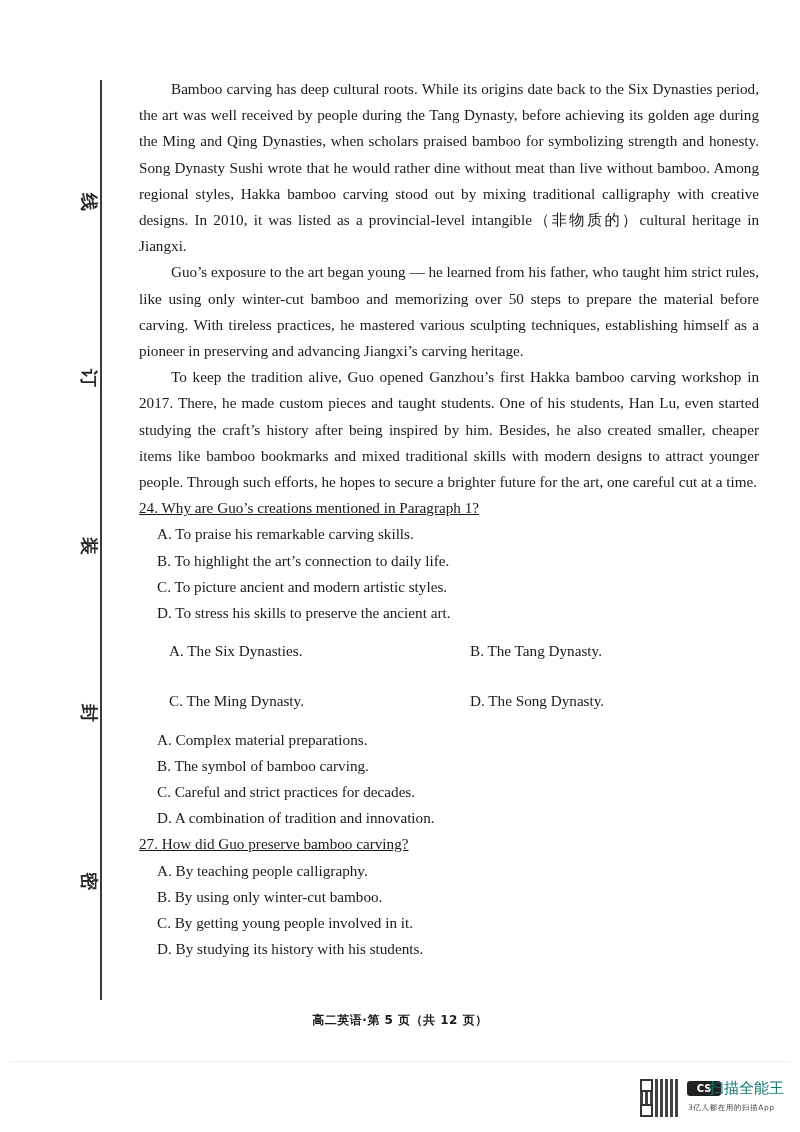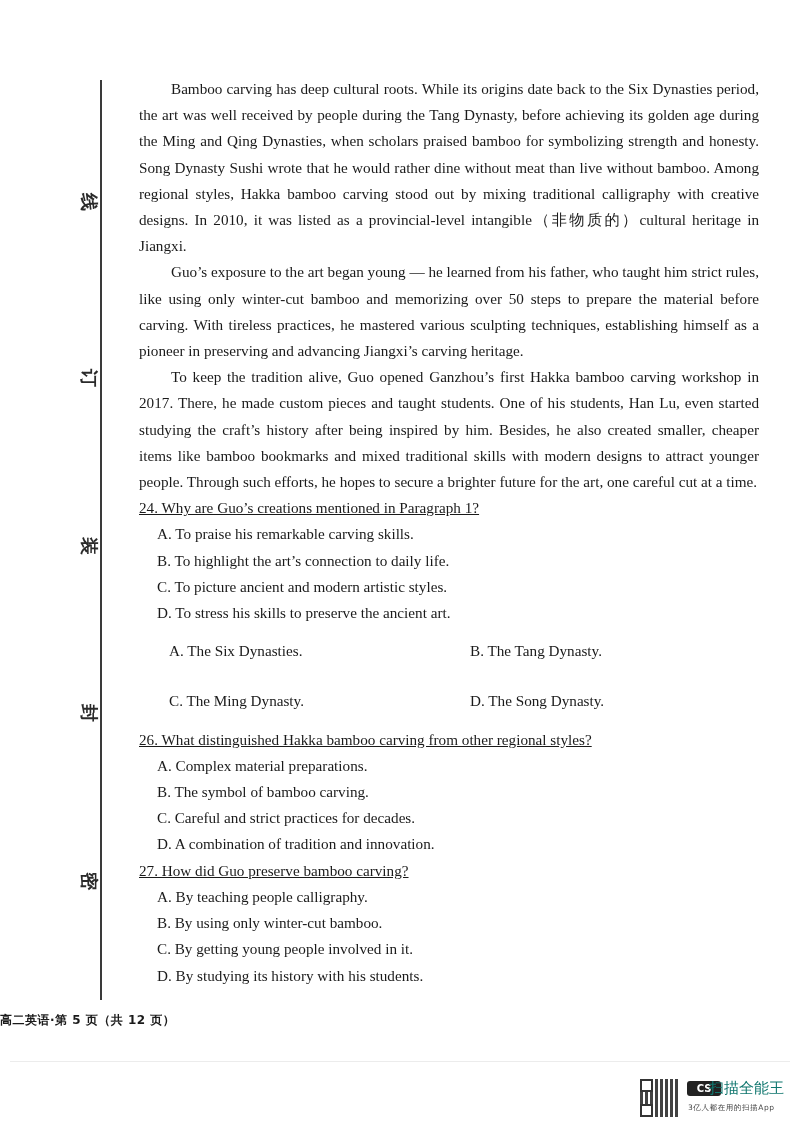--- a/index.html
+++ b/index.html
@@ -23,21 +23,21 @@
   }
   .para {
     margin: 0; text-align: justify; text-indent: 32px;
   }
   .question { margin: 0; }
   .q-stem { margin: 0; text-decoration: underline; }
   .opt { margin: 0 0 0 18px; }
   .opt-row { display: flex; margin-left: 18px; }
   .opt-row .opt { margin: 12px; width: 297px; }
   .footer {
-    position: absolute; top: 1012px; left: 0; width: 800px; 
+    position: absolute; top: 1012px; left: 0; width: 800px; text-align: center;
     font-family: "DejaVu Sans", sans-serif; font-size: 12px; font-weight: bold;
     color: #1a1a1a; letter-spacing: 0.5px;
   }
   .scan-sep {
     position: absolute; top: 1061px; left: 10px; width: 780px; height: 1px;
     background: #ececec;
   }
   .scan-badge {
     position: absolute; left: 640px; top: 1079px; width: 150px; height: 42px;
   }
@@ -99,21 +99,20 @@
       <p class="opt">A. The Six Dynasties.</p>
       <p class="opt">B. The Tang Dynasty.</p>
     </div>
     <div class="opt-row">
       <p class="opt">C. The Ming Dynasty.</p>
       <p class="opt">D. The Song Dynasty.</p>
     </div>
   </section>
 
   <section class="question">
-    <p class="q-stem">26. What distinguished Hakka bamboo carving from other regional styles?</p>
     <p class="opt">A. Complex material preparations.</p>
     <p class="opt">B. The symbol of bamboo carving.</p>
     <p class="opt">C. Careful and strict practices for decades.</p>
     <p class="opt">D. A combination of tradition and innovation.</p>
   </section>
 
   <section class="question">
     <p class="q-stem">27. How did Guo preserve bamboo carving?</p>
     <p class="opt">A. By teaching people calligraphy.</p>
     <p class="opt">B. By using only winter-cut bamboo.</p>

